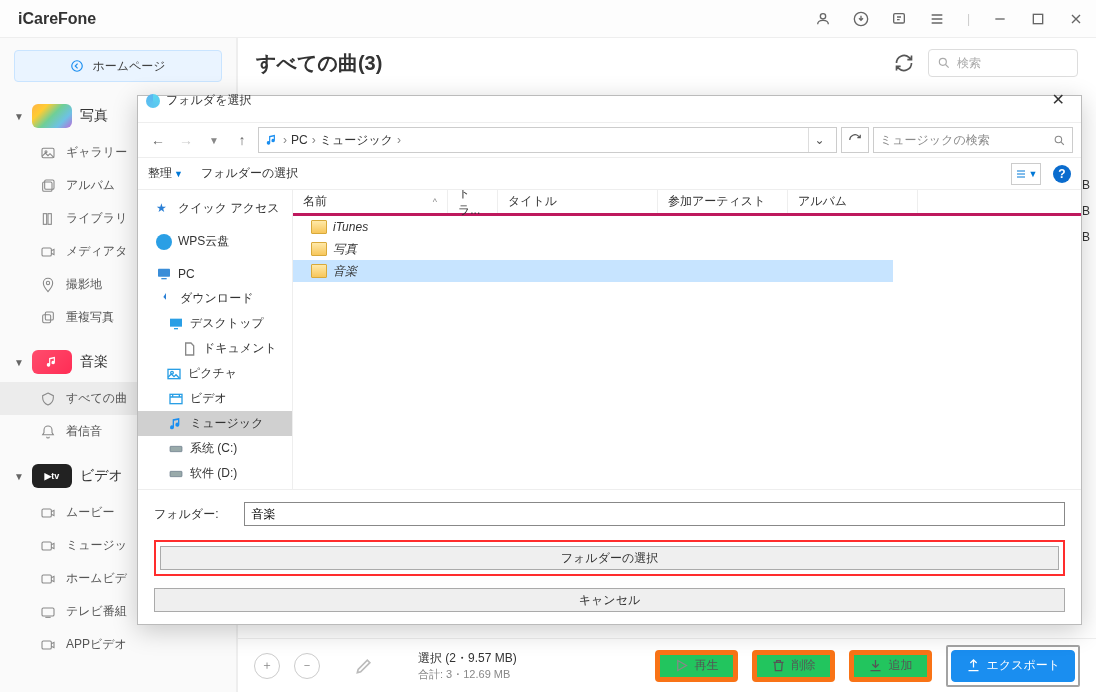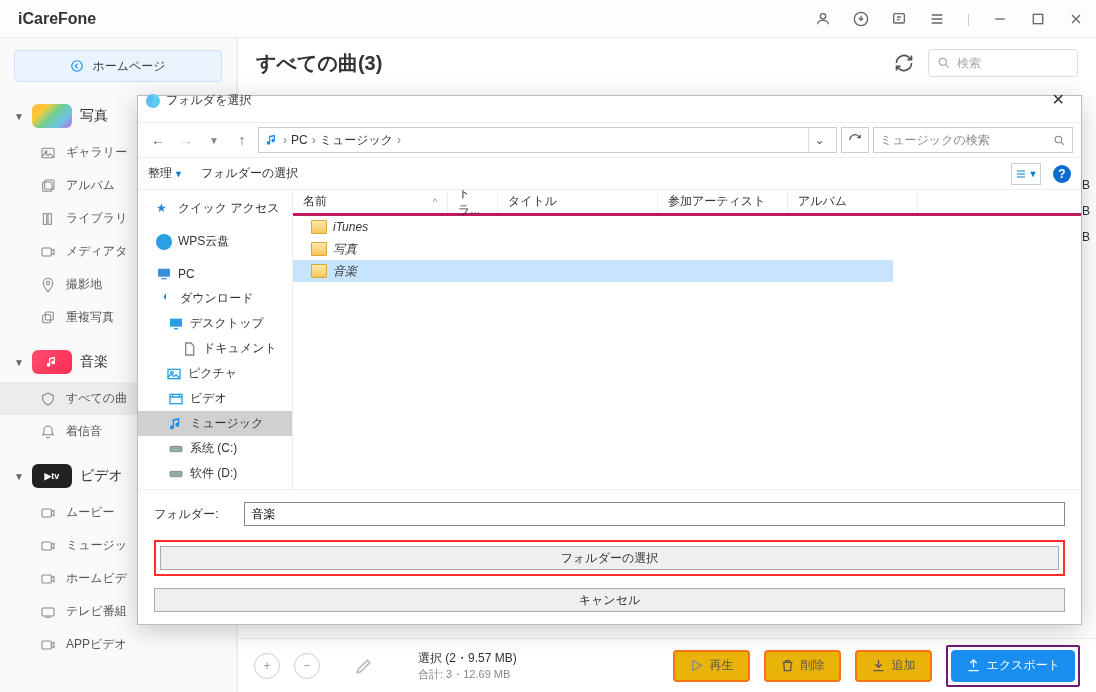--- a/index.html
+++ b/index.html
@@ -36,24 +36,24 @@
 .refresh-svg { width: 20px; height: 20px; }
 .search-box { border: 1px solid #ddd; border-radius: 4px; height: 28px; width: 150px; display: flex; align-items: center; padding: 0 8px; gap: 6px; color: #aaa; }
 
 
 .footer { position: absolute; bottom: 0; left: 0; right: 0; height: 54px; border-top: 1px solid #eee; display: flex; align-items: center; padding: 0 16px; gap: 14px; background: #fff; }
 .footer .circ-btn { width: 26px; height: 26px; border: 1px solid #ccc; border-radius: 50%; display: flex; align-items: center; justify-content: center; color: #888; }
 .footer .pen { color: #bbb; margin-left: 20px; }
 .footer-info { margin-left: 30px; font-size: 12px; color: #333; }
 .footer-info .sub { color: #888; font-size: 11px; }
 .footer-spacer { flex: 1; }
-.footer-btn { display: flex; align-items: center; gap: 6px; border: 2px solid #f97316; background: #eab308; border-radius: 4px; height: 32px; padding: 0 14px; color: #555; }
+.footer-btn { display: flex; align-items: center; gap: 6px; border: 5px solid #f97316; background: #22c55e; border-radius: 4px; height: 32px; padding: 0 14px; color: #555; }
 .footer-btn svg { width: 15px; height: 15px; }
 .export-btn { background: #1a8ef0; color: #fff; border: 1px solid #1a8ef0; }
-.export-wrap { border: 2px solid #701a75; border-radius: 2px; padding: 3px; text-align: right; }
+.export-wrap { border: 2px solid #a3a3a3; border-radius: 2px; padding: 3px; text-align: right; }
 
 
 .dialog { position: absolute; left: 137px; top: 95px; width: 945px; height: 530px; background: #fff; border: 1px solid #bbb; box-shadow: 0 6px 24px rgba(0,0,0,0.2); display: flex; flex-direction: column; }
 .dlg-title { height: 24px; display: flex; align-items: flex-end; padding: 13px 8px; font-size: 12px; color: #333; justify-content: space-between; }
 .dlg-title .left { display: flex; align-items: center; gap: 6px; }
 .dlg-title .close { font-size: 16px; padding: 0 8px; color: #333; }
 
 .dlg-nav { height: 36px; border-top: 1px solid #eee; border-bottom: 1px solid #eee; display: flex; align-items: center; padding: 0 8px; gap: 4px; }
 .dlg-nav .arrow { width: 24px; text-align: center; color: #666; font-size: 14px; }
 .breadcrumb { flex: 1; border: 1px solid #ccc; height: 26px; display: flex; align-items: center; padding: 0 6px; gap: 4px; font-size: 12px; }

